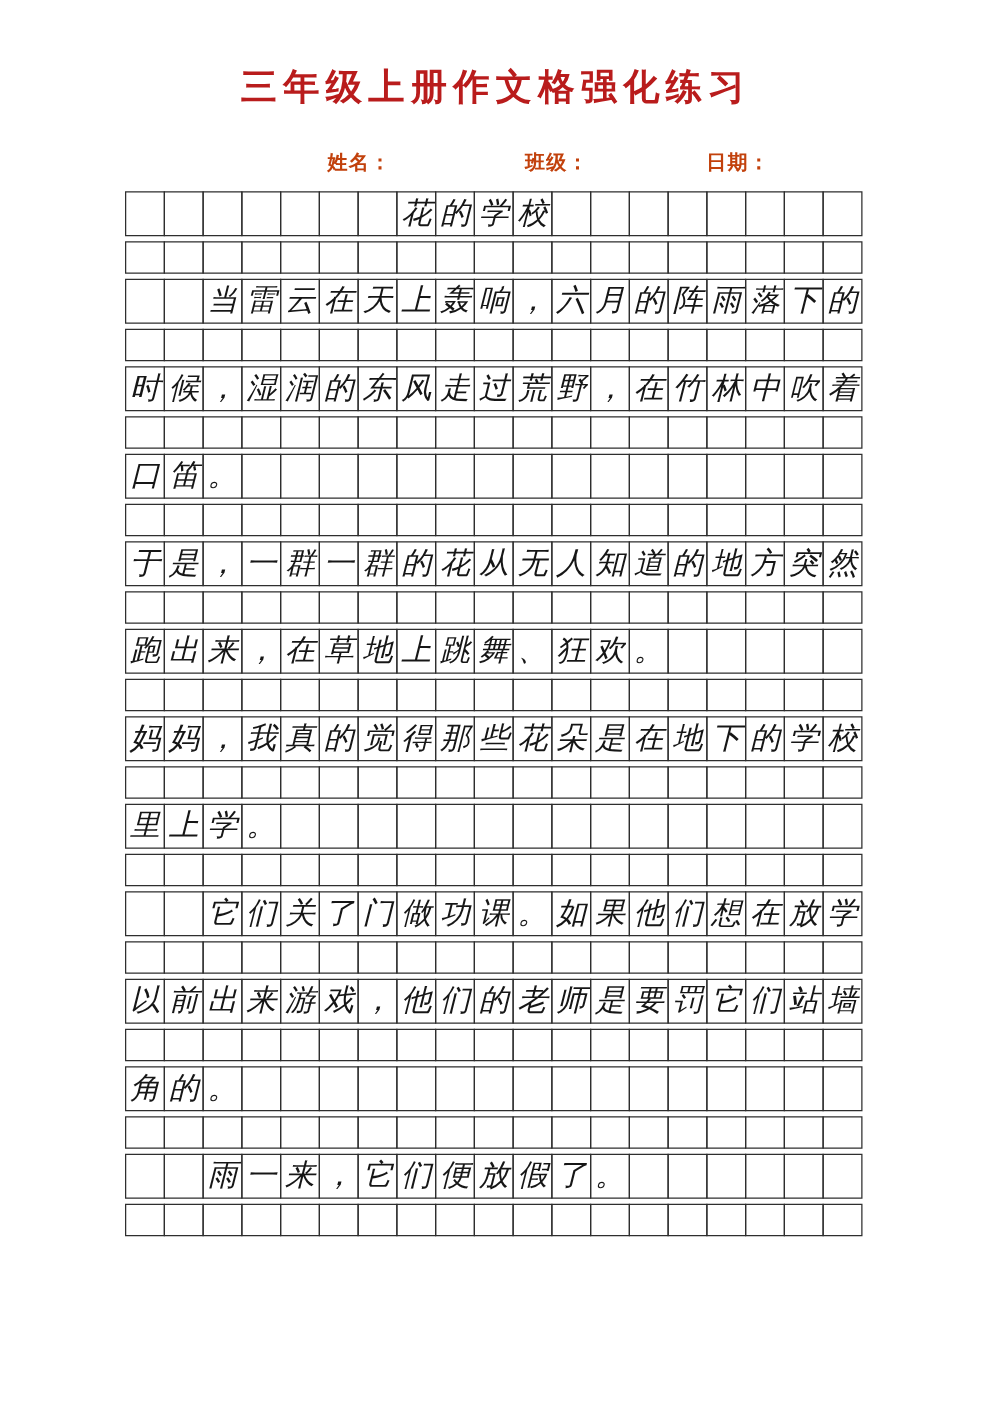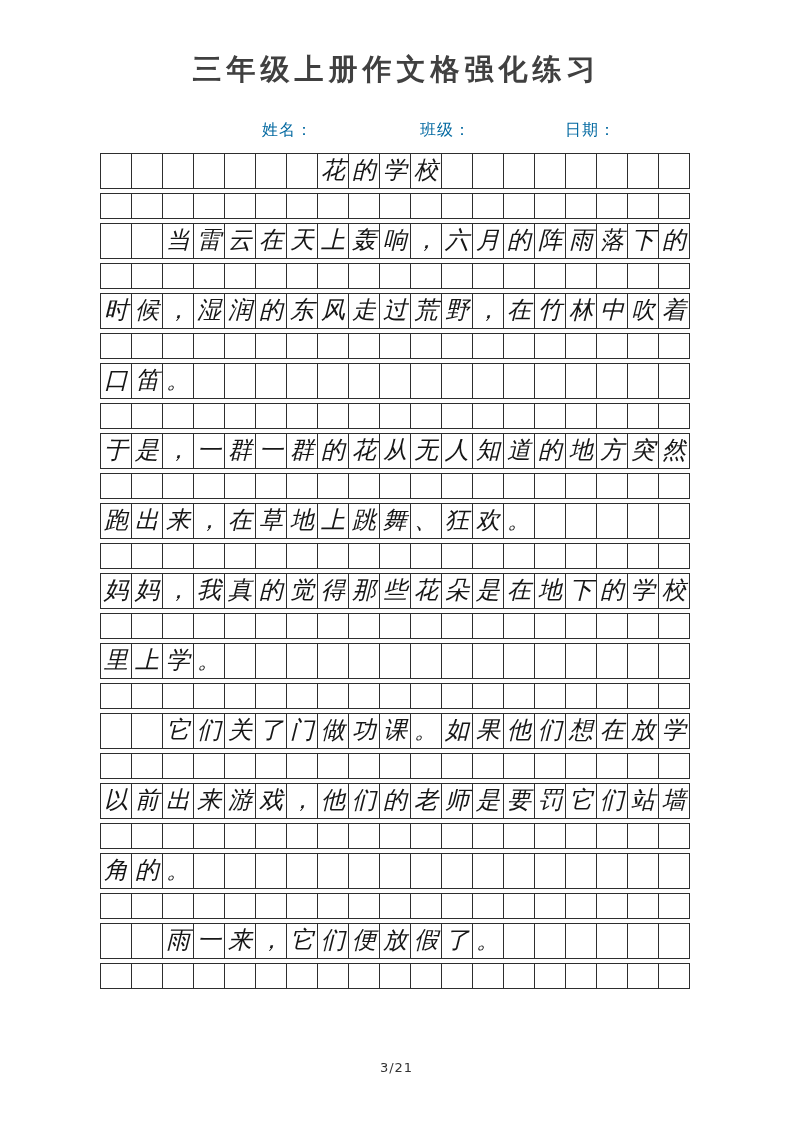--- a/index.html
+++ b/index.html
@@ -13,29 +13,29 @@
   .sheet { position: absolute; inset: 0; background: #fff; overflow: hidden; }
 
   .doc-title {
     position: absolute;
     top: 50px; left: 0; width: 100%;
     text-align: center;
     font-family: "DejaVu Serif", serif;
     font-weight: bold;
     font-size: 29px;
     letter-spacing: 5px;
-    color: #404040;
+    color: #b91c1c;
   }
 
   .fields { position: absolute; top: 120px; left: 0; width: 100%; height: 24px; }
   .field-label {
     position: absolute;
     font-size: 16px;
-    font-weight: normal;
-    color: #0369a1;
+    font-weight: bold;
+    color: #c2410c;
     letter-spacing: 1px;
   }
   .field-name  { left: 262px; }
   .field-class { left: 420px; text-align: right; }
   .field-date  { left: 565px; }
 
   #grid {
     position: absolute;
     left: 100px; top: 153px;
     width: 590px;
@@ -581,15 +581,14 @@
         <div class="cell"></div>
         <div class="cell"></div>
         <div class="cell"></div>
         <div class="cell"></div>
         <div class="cell"></div>
         <div class="cell"></div>
         <div class="cell"></div>
       </div>
     </div>
 
-  <div class="page-number">3/21</div>
 
 </div>
 
 </body></html>

